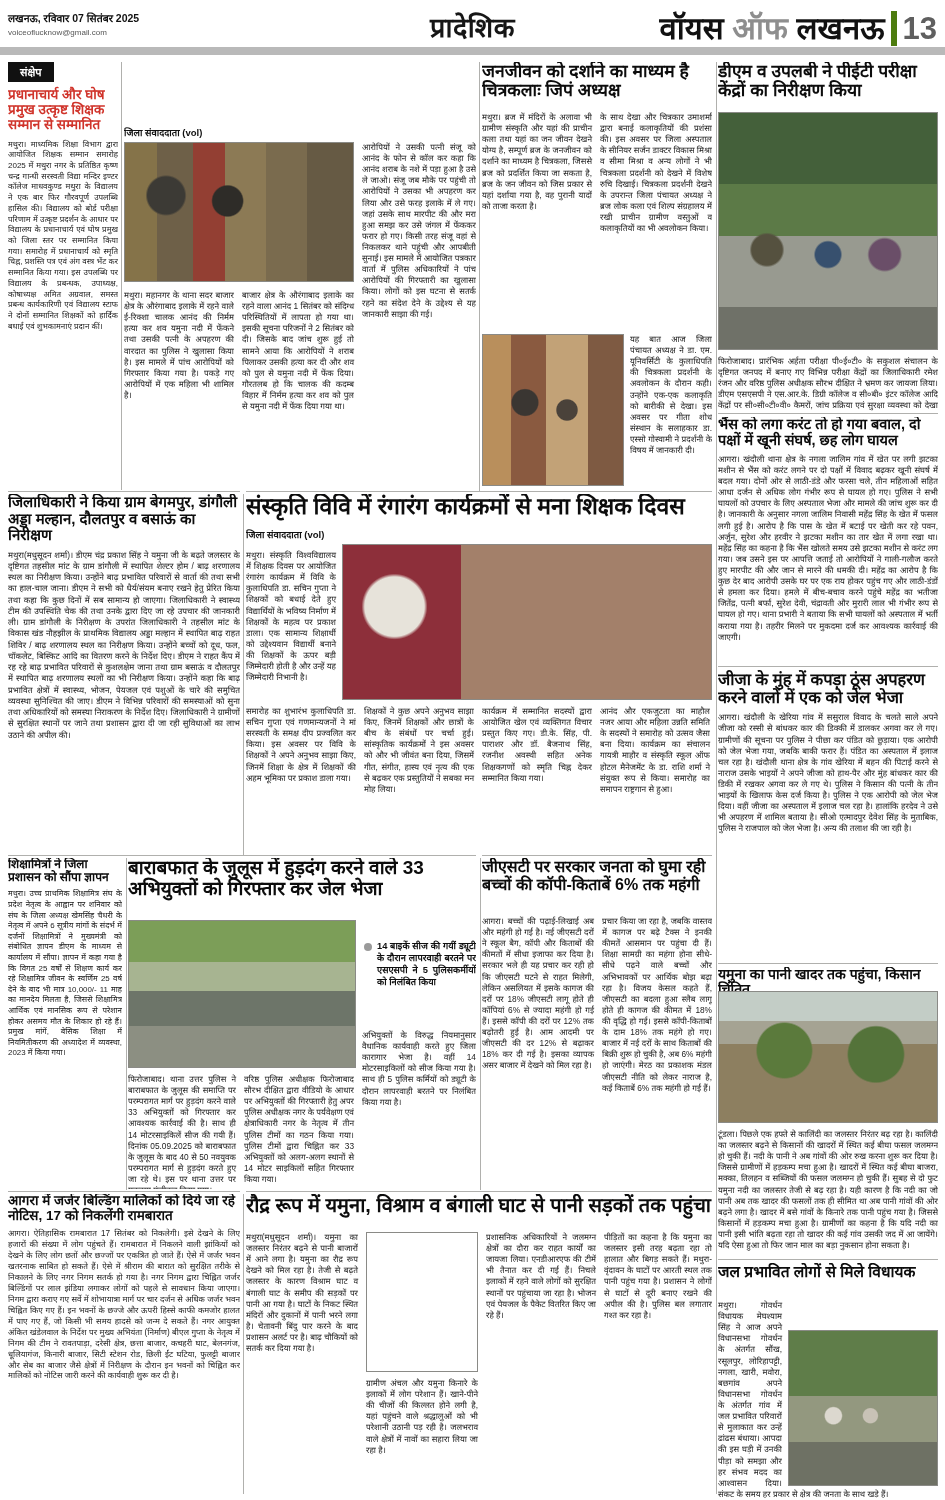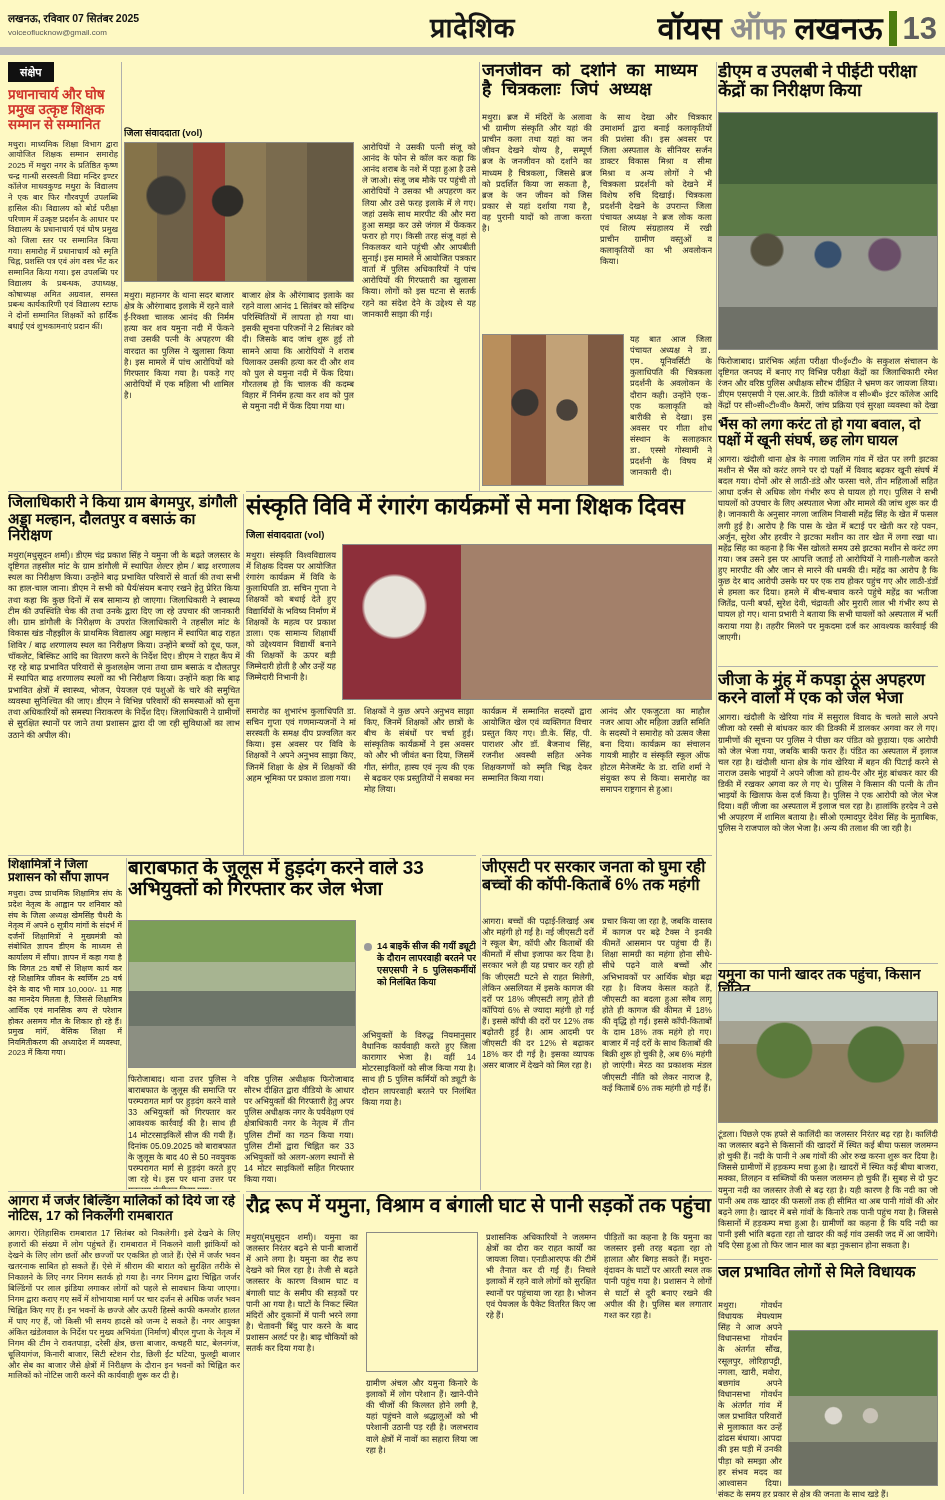--- a/index.html
+++ b/index.html
@@ -1,24 +1,24 @@
 <!DOCTYPE html>
 <html lang="hi"><head>
 <meta charset="utf-8">
 <style>
   html,body{margin:0;padding:0;background:#e8e8e4;}
   body{font-family:"Liberation Sans","DejaVu Sans",sans-serif;}
-  #page{position:relative;width:945px;height:1500px;margin:0 auto;background:#fef9c3;overflow:hidden;color:#1a1a1a;}
+  #page{position:relative;width:945px;height:1500px;margin:0 auto;background:#ffffff;overflow:hidden;color:#1a1a1a;}
   
   .hdr-date{position:absolute;left:8px;top:11px;width:220px;font-size:10.5px;font-weight:bold;color:#111;}
   .hdr-email{font-size:8px;font-weight:normal;color:#555;margin-top:3px;}
   .hdr-section{position:absolute;left:0;right:0;top:8px;text-align:center;font-size:27px;font-weight:800;color:#161616;letter-spacing:.5px;}
   .hdr-mast{position:absolute;right:8px;top:6px;text-align:right;font-size:31px;font-weight:900;color:#111;white-space:nowrap;}
   .hdr-mast .w2{color:#8e8e8e;}
-  .hdr-mast .pagenum{color:#5f5f5f;border-left:8px solid #4d7c0f;padding-left:6px;margin-left:6px;}
+  .hdr-mast .pagenum{color:#5f5f5f;border-left:6px solid #4d7c0f;padding-left:6px;margin-left:6px;}
   .graybar{position:absolute;left:0;top:47px;width:945px;height:8px;background:#b9b9b9;}
   
   .vr{position:absolute;width:1px;background:#b0b0ad;}
   .hr{position:absolute;height:1px;background:#b0b0ad;}
   
   .art{position:absolute;overflow:hidden;}
   .hl{font-weight:800;color:#0c0c0c;line-height:1.1;}
   .hl-red{color:#d0342b;}
   .byline{font-weight:bold;font-size:9.5px;color:#111;}
   .body-txt{font-size:8.3px;line-height:1.34;text-align:justify;color:#222;}
@@ -104,21 +104,21 @@
   </div>
 
   <div class="art" style="left:124px;top:62px;width:352px;height:428px;">
     <div class="byline" style="position:absolute;left:0;top:64px;">जिला संवाददाता (vol)</div>
     <div class="photo ph-police" style="left:0;top:80px;width:230px;height:140px;"></div>
     <div class="col body-txt" style="left:0;top:228px;width:110px;height:198px;">मथुरा। महानगर के थाना सदर बाजार क्षेत्र के औरंगाबाद इलाके में रहने वाले ई-रिक्शा चालक आनंद की निर्मम हत्या कर शव यमुना नदी में फेंकने तथा उसकी पत्नी के अपहरण की वारदात का पुलिस ने खुलासा किया है। इस मामले में पांच आरोपियों को गिरफ्तार किया गया है। पकड़े गए आरोपियों में एक महिला भी शामिल है।</div>
     <div class="col body-txt" style="left:118px;top:228px;width:112px;height:198px;">बाजार क्षेत्र के औरंगाबाद इलाके का रहने वाला आनंद 1 सितंबर को संदिग्ध परिस्थितियों में लापता हो गया था। इसकी सूचना परिजनों ने 2 सितंबर को दी। जिसके बाद जांच शुरू हुई तो सामने आया कि आरोपियों ने शराब पिलाकर उसकी हत्या कर दी और शव को पुल से यमुना नदी में फेंक दिया। गौरतलब हो कि चालक की कदम्ब विहार में निर्मम हत्या कर शव को पुल से यमुना नदी में फेंक दिया गया था।</div>
     <div class="col body-txt" style="left:238px;top:80px;width:114px;height:346px;">आरोपियों ने उसकी पत्नी संजू को आनंद के फोन से कॉल कर कहा कि आनंद शराब के नशे में पड़ा हुआ है उसे ले जाओ। संजू जब मौके पर पहुंची तो आरोपियों ने उसका भी अपहरण कर लिया और उसे फरह इलाके में ले गए। जहां उसके साथ मारपीट की और मरा हुआ समझ कर उसे जंगल में फेंककर फरार हो गए। किसी तरह संजू वहां से निकलकर थाने पहुंची और आपबीती सुनाई। इस मामले में आयोजित पत्रकार वार्ता में पुलिस अधिकारियों ने पांच आरोपियों की गिरफ्तारी का खुलासा किया। लोगों को इस घटना से सतर्क रहने का संदेश देने के उद्देश्य से यह जानकारी साझा की गई।</div>
   </div>
 
-  <div class="art" style="left:482px;top:62px;width:230px;height:428px;font-family:Liberation Mono, monospace;">
+  <div class="art" style="left:482px;top:62px;width:230px;height:428px;">
     <div class="hl" style="font-size:17.5px;">जनजीवन को दर्शाने का माध्यम है चित्रकलाः जिपं अध्यक्ष</div>
     <div class="col body-txt" style="left:0;top:50px;width:110px;height:216px;">मथुरा। ब्रज में मंदिरों के अलावा भी ग्रामीण संस्कृति और यहां की प्राचीन कला तथा यहां का जन जीवन देखने योग्य है, सम्पूर्ण ब्रज के जनजीवन को दर्शाने का माध्यम है चित्रकला, जिससे ब्रज को प्रदर्शित किया जा सकता है, ब्रज के जन जीवन को जिस प्रकार से यहां दर्शाया गया है, वह पुरानी यादों को ताजा करता है।</div>
     <div class="col body-txt" style="left:118px;top:50px;width:112px;height:216px;">के साथ देखा और चित्रकार उमाशर्मा द्वारा बनाई कलाकृतियों की प्रशंसा की। इस अवसर पर जिला अस्पताल के सीनियर सर्जन डाक्टर विकास मिश्रा व सीमा मिश्रा व अन्य लोगों ने भी चित्रकला प्रदर्शनी को देखने में विशेष रुचि दिखाई। चित्रकला प्रदर्शनी देखने के उपरान्त जिला पंचायत अध्यक्ष ने ब्रज लोक कला एवं शिल्प संग्रहालय में रखी प्राचीन ग्रामीण वस्तुओं व कलाकृतियों का भी अवलोकन किया।</div>
     <div class="photo ph-art" style="left:0;top:272px;width:142px;height:152px;"></div>
     <div class="col body-txt" style="left:148px;top:272px;width:82px;height:154px;">यह बात आज जिला पंचायत अध्यक्ष ने डा. एम. यूनिवर्सिटी के कुलाधिपति की चित्रकला प्रदर्शनी के अवलोकन के दौरान कही। उन्होंने एक-एक कलाकृति को बारीकी से देखा। इस अवसर पर गीता शोध संस्थान के सलाहकार डा. एस्सो गोस्वामी ने प्रदर्शनी के विषय में जानकारी दी।</div>
   </div>
 
   <div class="art" style="left:718px;top:62px;width:220px;height:349px;">
     <div class="hl" style="font-size:17.5px;">डीएम व उपलबी ने पीईटी परीक्षा केंद्रों का निरीक्षण किया</div>
     <div class="photo ph-pet" style="left:0;top:50px;width:220px;height:238px;"></div>

